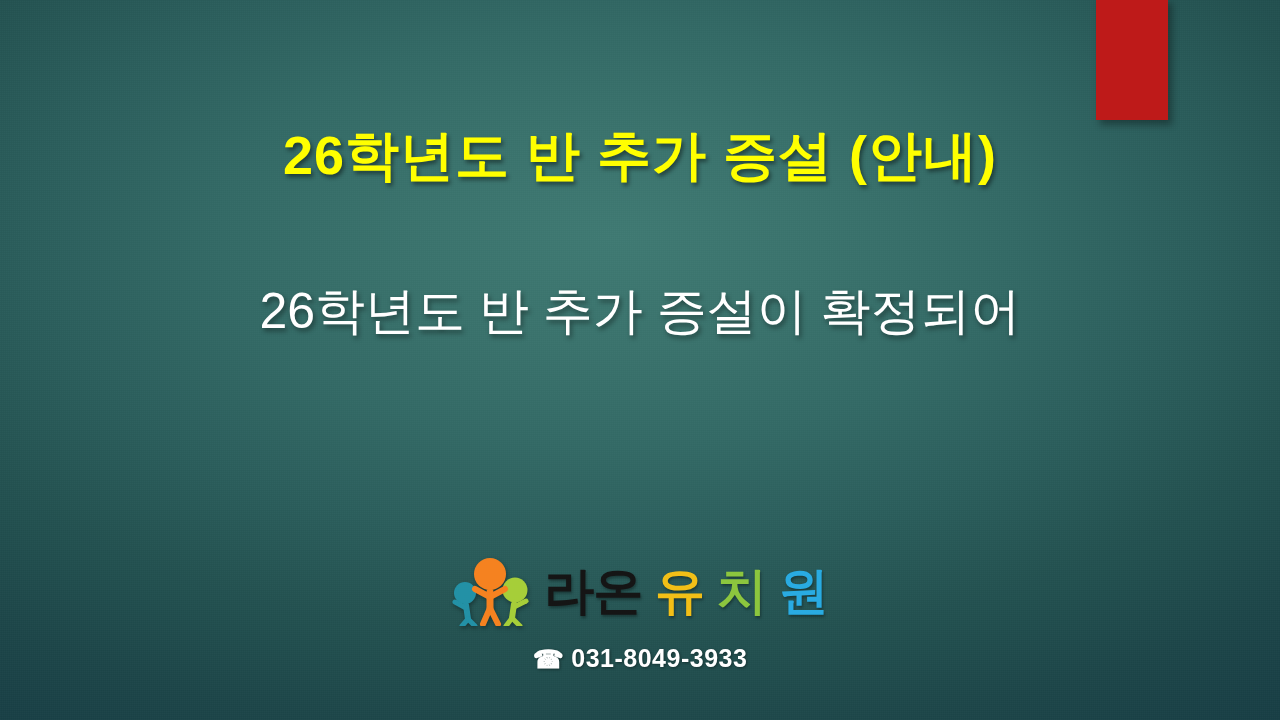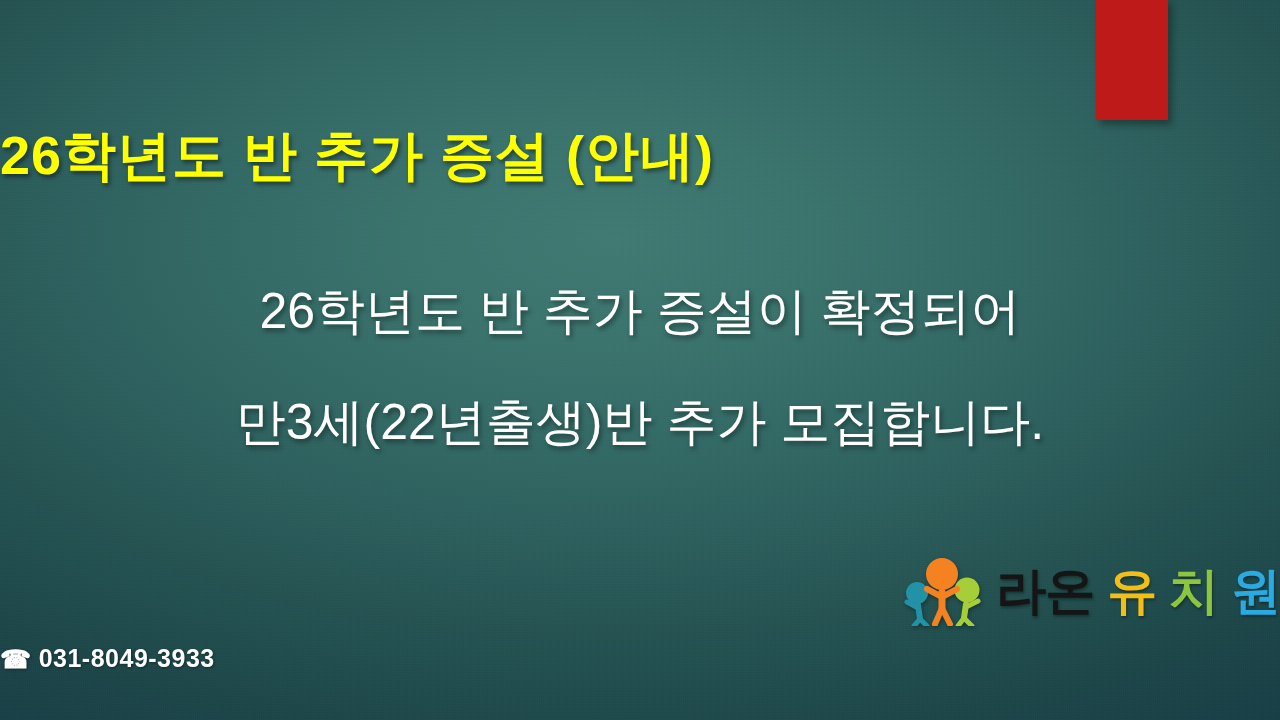--- a/index.html
+++ b/index.html
@@ -49,21 +49,21 @@
     box-shadow: 4px 5px 7px rgba(0,0,0,0.33);
     z-index: 3;
   }
 
   
   .title {
     position: absolute;
     left: 0;
     top: 124px;
     width: 1280px;
-    text-align: left;
+    text-align: center;
     color: #ffff00;
     font-size: 54px;
     font-weight: bold;
     letter-spacing: 1px;
     line-height: 1.15;
     text-shadow: 2px 3px 4px rgba(0,0,0,0.45);
     z-index: 4;
   }
 
   
@@ -85,21 +85,21 @@
 
   
   .logo-lockup {
     position: absolute;
     left: 0;
     top: 556px;
     width: 1280px;
     z-index: 4;
     display: flex;
     align-items: center;
-    justify-content: flex-end;
+    justify-content: center;
     gap: 14px;
   }
   .logo-mark {
     width: 78px;
     height: 70px;
     display: block;
     filter: drop-shadow(1px 2px 2px rgba(0,0,0,0.35));
   }
   .logo-word {
     font-size: 50px;
@@ -113,21 +113,21 @@
   .w-yu { color: #f2bf17; }
   .w-chi { color: #8cc63e; }
   .w-won { color: #29abe2; }
 
   
   .phone-row {
     position: absolute;
     left: 0;
     top: 644px;
     width: 1280px;
-    text-align: left;
+    text-align: center;
     color: #ffffff;
     font-size: 25px;
     font-weight: bold;
     letter-spacing: .5px;
     z-index: 4;
     text-shadow: 1px 1px 3px rgba(0,0,0,0.4);
   }
   .phone-icon {
     display: inline-block;
     font-size: 25px;
@@ -140,21 +140,20 @@
 <body>
 
 <div id="slide">
 
   <div class="red-bar"></div>
 
   <div class="title">26학년도 반 추가 증설 (안내)</div>
 
   <div class="body-block">
     <span class="body-line">26학년도 반 추가 증설이 확정되어</span>
-    <span class="body-line">만3세(22년출생)반 추가 모집합니다.</span>
   </div>
 
   <div class="logo-lockup">
 
     <svg class="logo-mark" viewBox="0 0 78 70">
 
       <circle cx="38" cy="18" r="16" fill="#F58220"></circle>
       <circle cx="63" cy="34" r="12.5" fill="#A6CE39"></circle>
       <circle cx="13" cy="37" r="11" fill="#2391A6"></circle>
 

